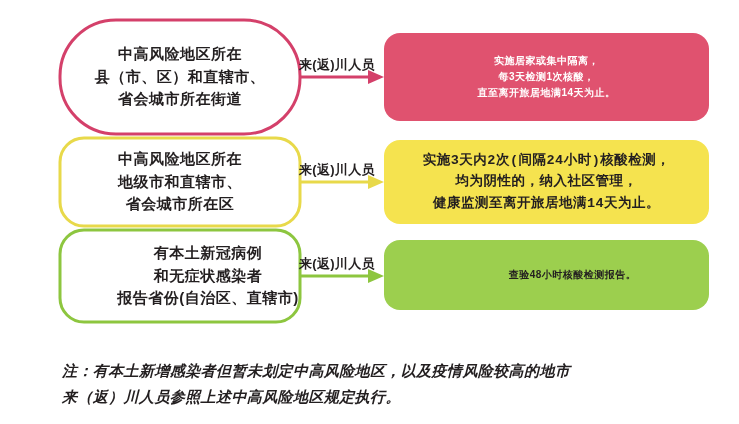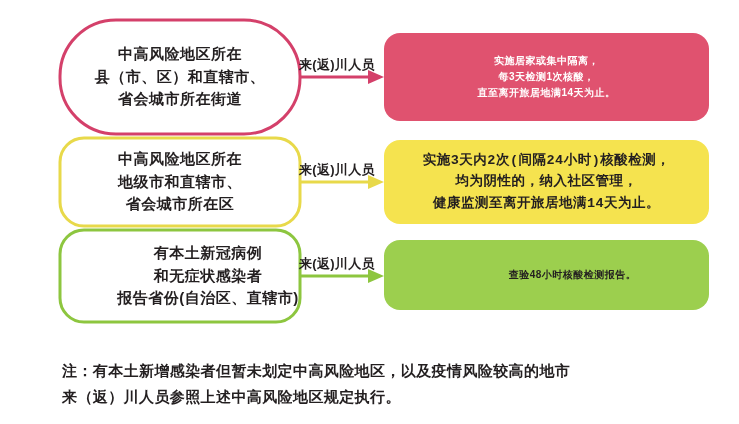--- a/index.html
+++ b/index.html
@@ -104,20 +104,21 @@
     left: 62px;
     top: 358px;
     width: 620px;
     font-size: 15px;
     font-weight: bold;
     color: #231f20;
     line-height: 1.75;
     letter-spacing: 0.4px;
     white-space: pre-line;
     text-align: left;
+    font-style: italic;
   }
 </style>
 </head>
 <body>
 
 <div id="canvas">
 
   <svg class="svg-layer" viewBox="0 0 739 424">
 
     <rect id="shape-left-0" x="60" y="20" width="240" height="114" rx="56" ry="56" fill="none" stroke="#d4406a" stroke-width="3"></rect>

